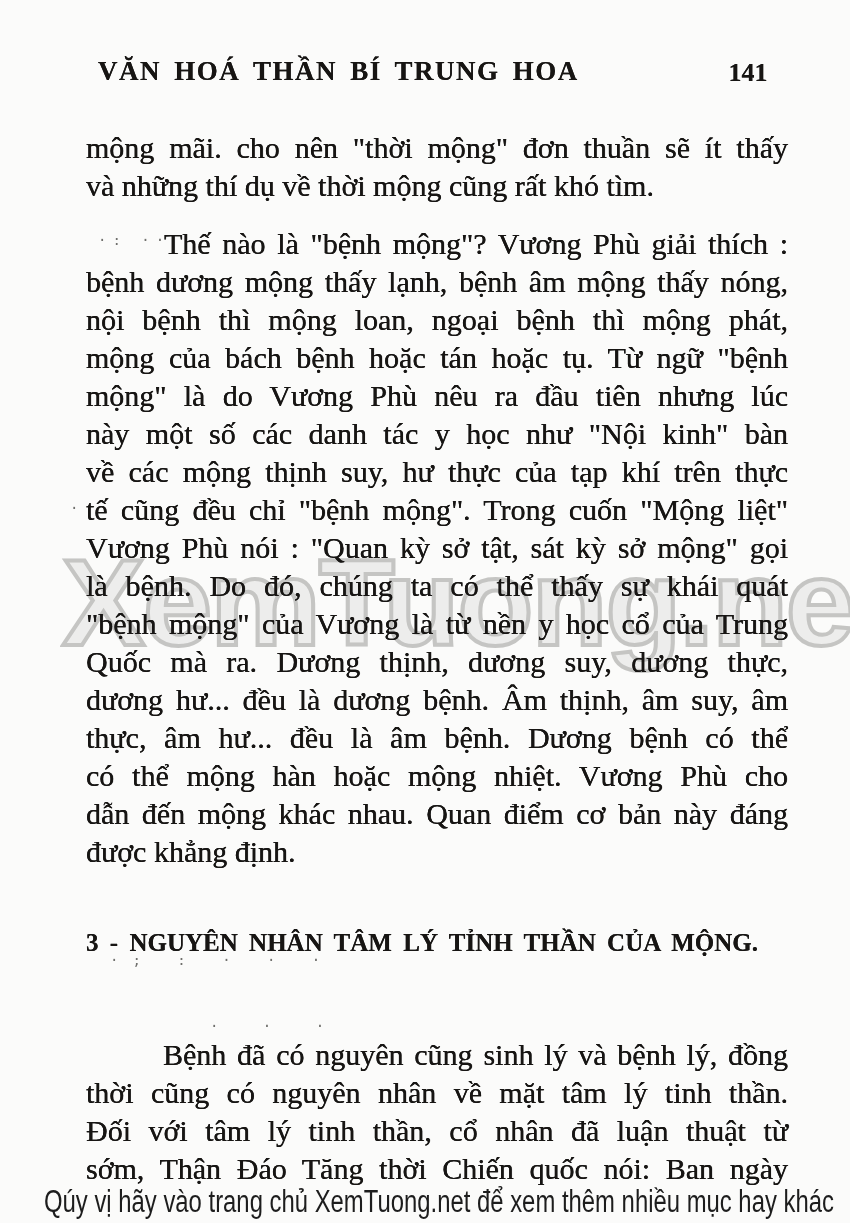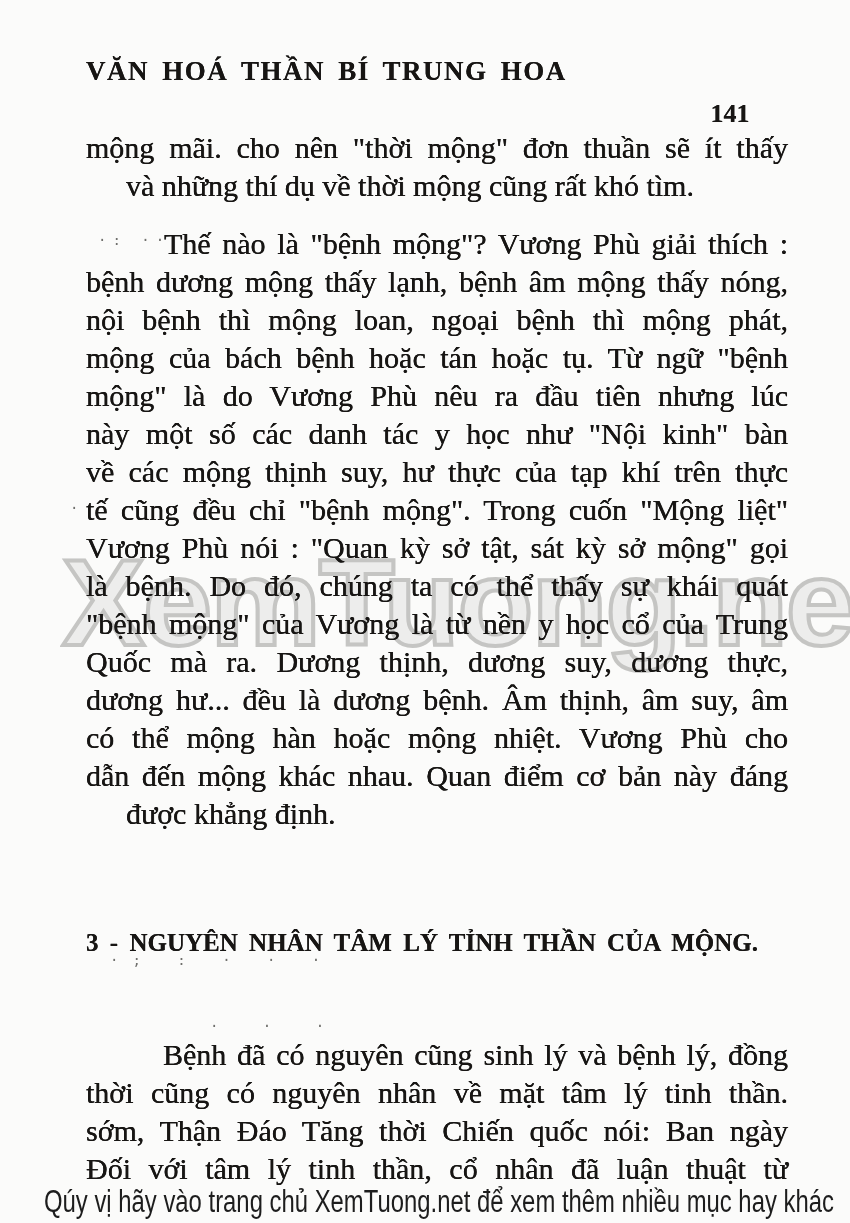--- a/index.html
+++ b/index.html
@@ -6,47 +6,46 @@
   .page{
     position:relative;
     width:850px;height:1223px;
     background:#fbfbfa;
     overflow:hidden;
     font-family:"Liberation Serif", serif;
     color:#171513;
   }
   
   .hdr-title{
-    position:absolute;left:86px;top:56px;
+    position:absolute;left:98px;top:56px;
     font-size:27px;font-weight:bold;
     letter-spacing:1.5px;word-spacing:5px;
     text-shadow:0 0 .6px rgba(0,0,0,.85);
     white-space:nowrap;
   }
   .hdr-page{
-    position:absolute;left:708px;top:58px;width:44px;
+    position:absolute;left:726px;top:58px;width:44px;
     font-size:26px;font-weight:bold;text-align:center;
     text-shadow:0 0 .5px rgba(0,0,0,.8);
-    margin-top:41px;
   }
   
   .block{position:absolute;left:86px;width:702px;}
   .p1{top:129px;}
   .p2{top:225px;}
   .p3{top:1036px;}
   .line{
     height:38px;line-height:38px;
     font-size:30px;
     text-align:justify;text-align-last:justify;
     text-shadow:0 0 .55px rgba(0,0,0,.9), .4px .4px 0 rgba(0,0,0,.3);
     white-space:normal;overflow:visible;
   }
   .line.indent1{padding-left:78px;}
   .line.indent2{padding-left:77px;}
-  .line.endline{text-align-last:left;margin-left:40px;}
+  .line.endline{text-align-last:left;}
   
   .sec-head{
     position:absolute;left:86px;top:925px;width:672px;
     font-size:25px;font-weight:bold;
     line-height:36px;
     text-align:justify;text-align-last:justify;
     text-shadow:0 0 .6px rgba(0,0,0,.85);
   }
   
   .watermark{
@@ -107,32 +106,33 @@
       <div class="line">mộng của bách bệnh hoặc tán hoặc tụ. Từ ngữ "bệnh</div>
       <div class="line">mộng" là do Vương Phù nêu ra đầu tiên nhưng lúc</div>
       <div class="line">này một số các danh tác y học như "Nội kinh" bàn</div>
       <div class="line">về các mộng thịnh suy, hư thực của tạp khí trên thực</div>
       <div class="line">tế cũng đều chỉ "bệnh mộng". Trong cuốn "Mộng liệt"</div>
       <div class="line">Vương Phù nói : "Quan kỳ sở tật, sát kỳ sở mộng" gọi</div>
       <div class="line">là bệnh. Do đó, chúng ta có thể thấy sự khái quát</div>
       <div class="line">"bệnh mộng" của Vương là từ nền y học cổ của Trung</div>
       <div class="line">Quốc mà ra. Dương thịnh, dương suy, dương thực,</div>
       <div class="line">dương hư... đều là dương bệnh. Âm thịnh, âm suy, âm</div>
+      <div class="line">thực, âm hư... đều là âm bệnh. Dương bệnh có thể</div>
       <div class="line">có thể mộng hàn hoặc mộng nhiệt. Vương Phù cho</div>
       <div class="line">dẫn đến mộng khác nhau. Quan điểm cơ bản này đáng</div>
       <div class="line endline">được khẳng định.</div>
     </div>
 
     <div class="sec-head">3 - NGUYÊN NHÂN TÂM LÝ TỈNH THẦN CỦA MỘNG.</div>
 
     <div class="block p3">
       <div class="line indent2">Bệnh đã có nguyên cũng sinh lý và bệnh lý, đồng</div>
       <div class="line">thời cũng có nguyên nhân về mặt tâm lý tinh thần.</div>
+      <div class="line">Đối với tâm lý tinh thần, cổ nhân đã luận thuật từ</div>
       <div class="line">sớm, Thận Đáo Tăng thời Chiến quốc nói: Ban ngày</div>
-      <div class="line">Đối với tâm lý tinh thần, cổ nhân đã luận thuật từ</div>
     </div>
 
     <div class="noise n1">·: ··</div>
     <div class="noise n2">·; : · · ·</div>
     <div class="noise n3">·</div>
     <div class="noise n4">· · ·</div>
 
   </div>
 
   <div class="footer-note">Qúy vị hãy vào trang chủ XemTuong.net để xem thêm nhiều mục hay khác</div>

